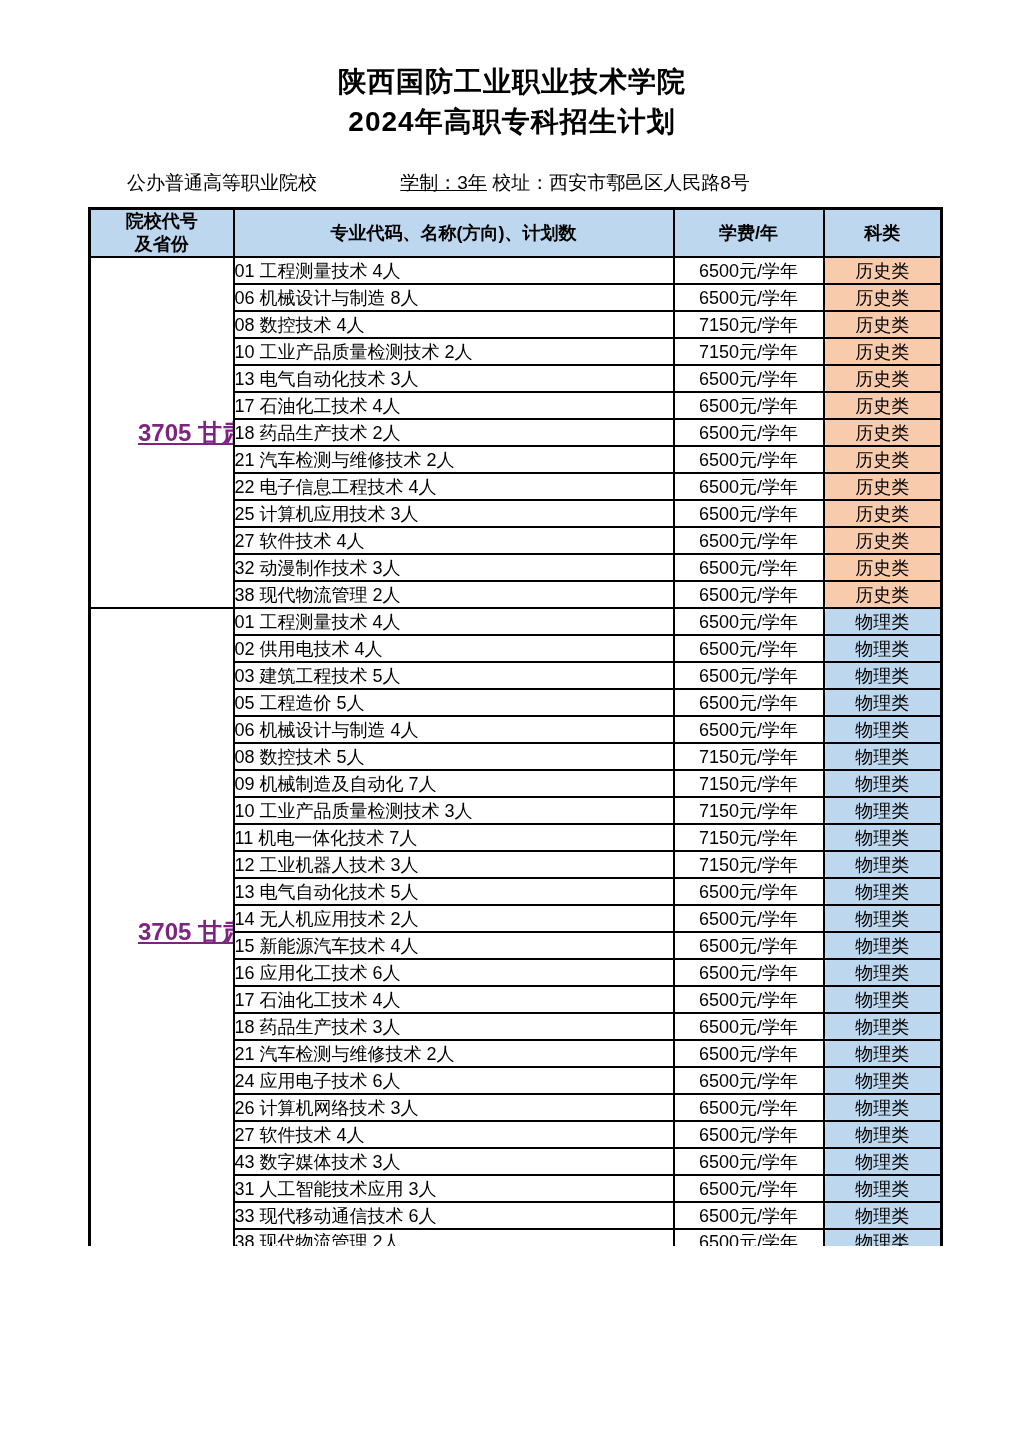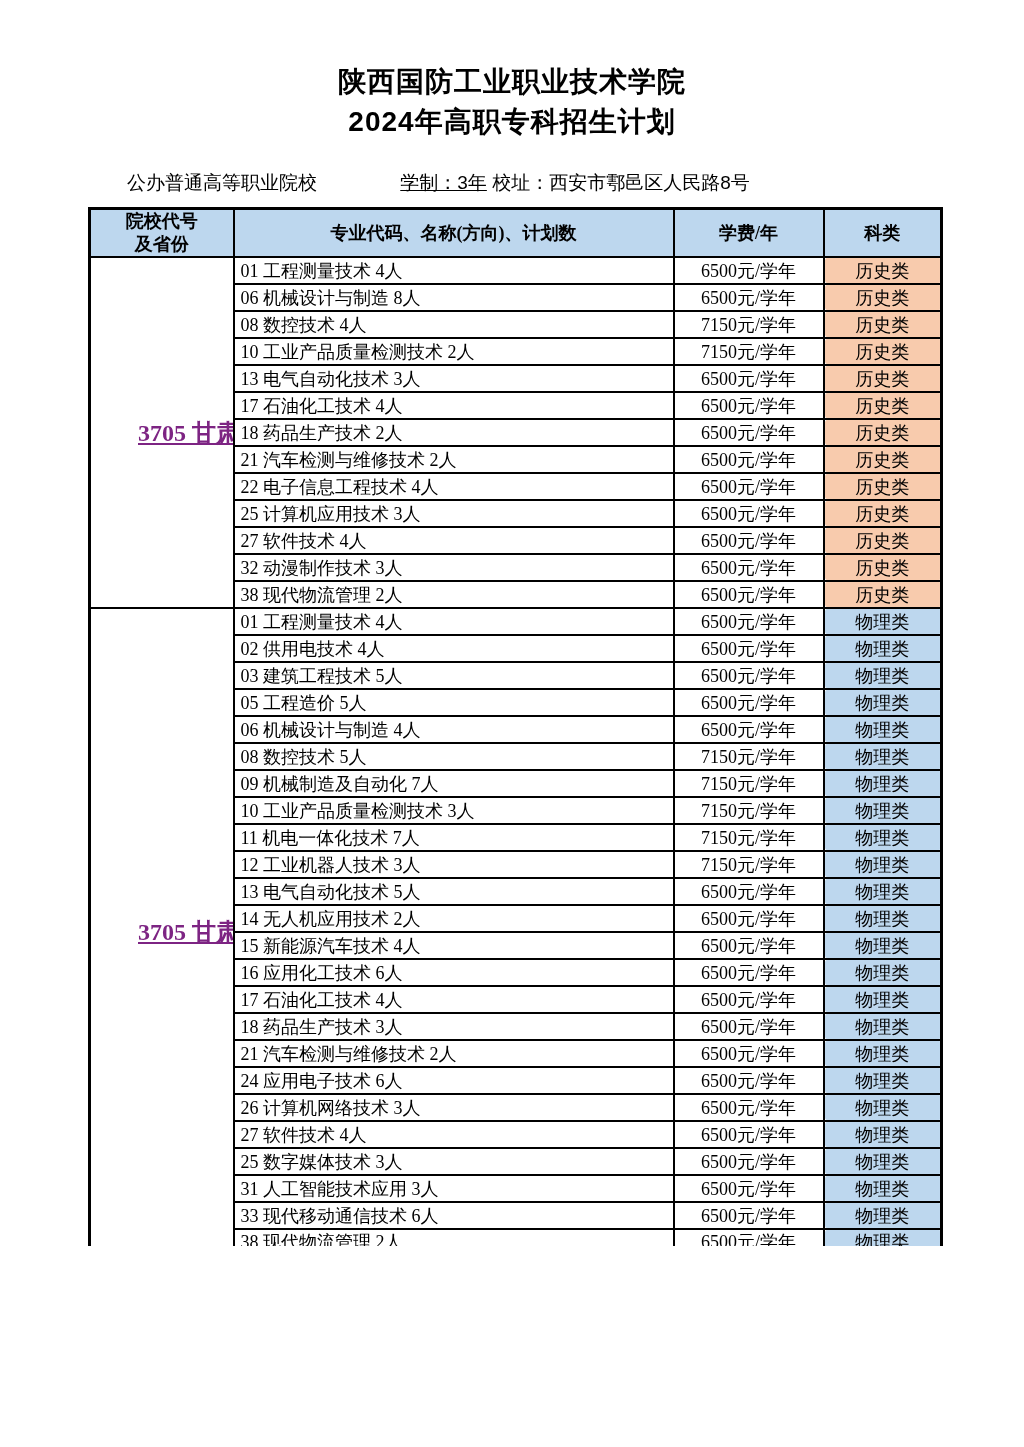--- a/index.html
+++ b/index.html
@@ -22,40 +22,39 @@
     font-size: 19px; white-space: nowrap;
   }
   .info-duration { margin-left: 78px; text-decoration: underline; }
   .info-address  { }
 
   table.plan-table {
     position: absolute; top: 207px; left: 88px;
     width: 852px; table-layout: fixed;
     border-collapse: collapse;
     border: 3px solid #000;
-    font-family: Liberation Serif, serif;
   }
   .plan-table th, .plan-table td { border: 2px solid #000; overflow: hidden; }
 
   .plan-table col.c1 { width: 144px; }
   .plan-table col.c2 { width: 440px; }
   .plan-table col.c3 { width: 150px; }
   .plan-table col.c4 { width: 118px; }
 
   .plan-table thead th {
     background: var(--header-bg, #BDD7EE);
     height: 46px; font-size: 18px; font-weight: 700;
     text-align: center; vertical-align: middle; line-height: 23px;
   }
 
   .plan-table tbody td {
     height: 27px; font-size: 18px; vertical-align: middle;
     background: #fff;
   }
-  td.major-cell { text-align: left; padding-left: 6px; }
+  td.major-cell { text-align: left; }
   td.fee-cell { text-align: center; }
   td.category-cell { text-align: center; border-radius: 6px; }
   td.code-cell { text-align: center; vertical-align: middle; background: #fff; }
   .code-text {
     font-size: 24px; font-weight: 700;
     color: var(--code-color, #7D2483);
     text-decoration: underline;
     white-space: nowrap;
     margin-left: 47px;
   }
@@ -262,21 +261,21 @@
           <td class="major-cell">26 计算机网络技术 3人</td>
           <td class="fee-cell">6500元/学年</td>
           <td class="category-cell" style="background: rgb(189, 215, 238);">物理类</td>
         </tr>
         <tr>
           <td class="major-cell">27 软件技术 4人</td>
           <td class="fee-cell">6500元/学年</td>
           <td class="category-cell" style="background: rgb(189, 215, 238);">物理类</td>
         </tr>
         <tr>
-          <td class="major-cell">25 数字媒体技术 3人</td>
+          <td class="major-cell">43 数字媒体技术 3人</td>
           <td class="fee-cell">6500元/学年</td>
           <td class="category-cell" style="background: rgb(189, 215, 238);">物理类</td>
         </tr>
         <tr>
           <td class="major-cell">31 人工智能技术应用 3人</td>
           <td class="fee-cell">6500元/学年</td>
           <td class="category-cell" style="background: rgb(189, 215, 238);">物理类</td>
         </tr>
         <tr>
           <td class="major-cell">33 现代移动通信技术 6人</td>

